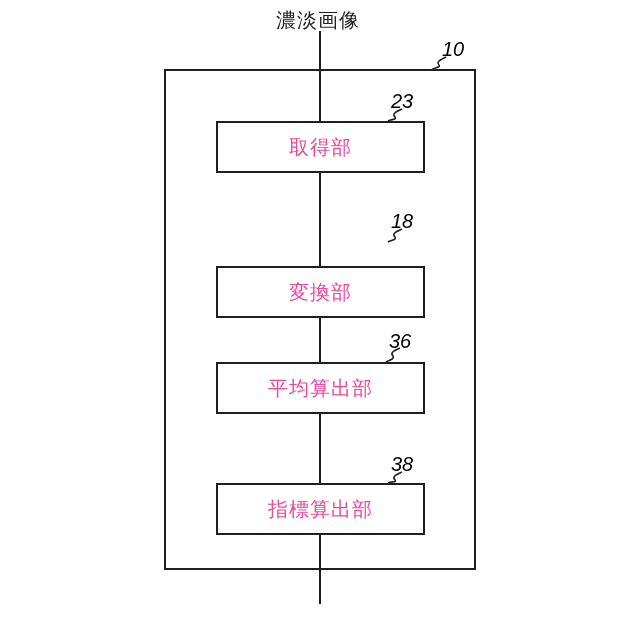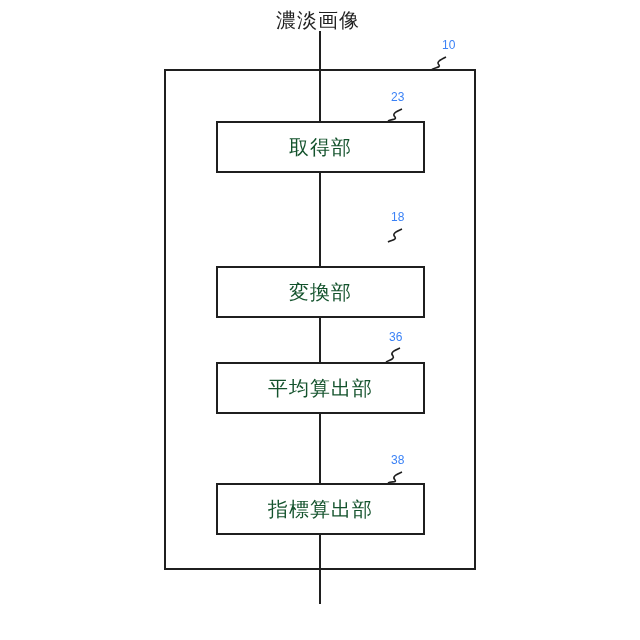--- a/index.html
+++ b/index.html
@@ -45,32 +45,33 @@
     box-sizing: border-box;
     background: #ffffff;
     z-index: 3;
     display: flex;
     align-items: center;
     justify-content: center;
   }
   .block-label {
     font-size: 20px;
     letter-spacing: 1px;
-    color: #14532d;
+    color: #ec4899;
   }
   .block-1 { top: 121px; }
   .block-2 { top: 242px; margin-top: 24px; }
   .block-3 { top: 362px; }
   .block-4 { top: 483px; }
   .ref-num {
     position: absolute;
-    font-size: 12px;
-    color: #3b82f6;
+    font-size: 20px;
+    color: #000000;
     z-index: 4;
     line-height: 1;
+    font-style: italic;
   }
   .ref-10 { left: 442px; top: 39px; }
   .ref-32 { left: 391px; top: 91px; }
   .ref-34 { left: 391px; top: 211px; }
   .ref-36 { left: 389px; top: 331px; }
   .ref-38 { left: 391px; top: 454px; }
   .io-label {
     position: absolute;
     font-size: 20px;
     letter-spacing: 1px;

